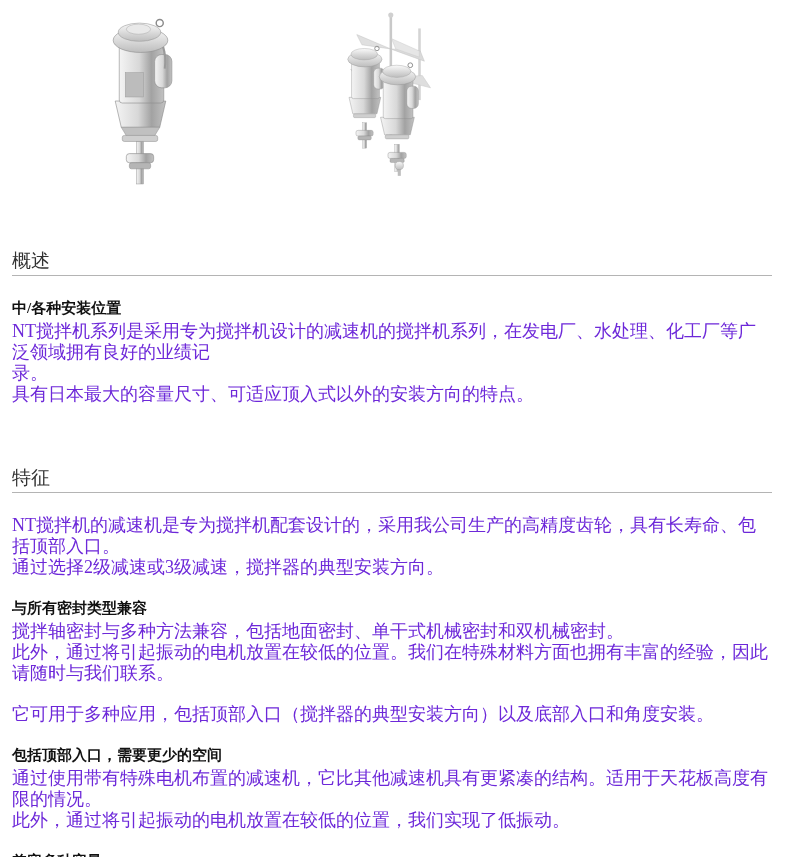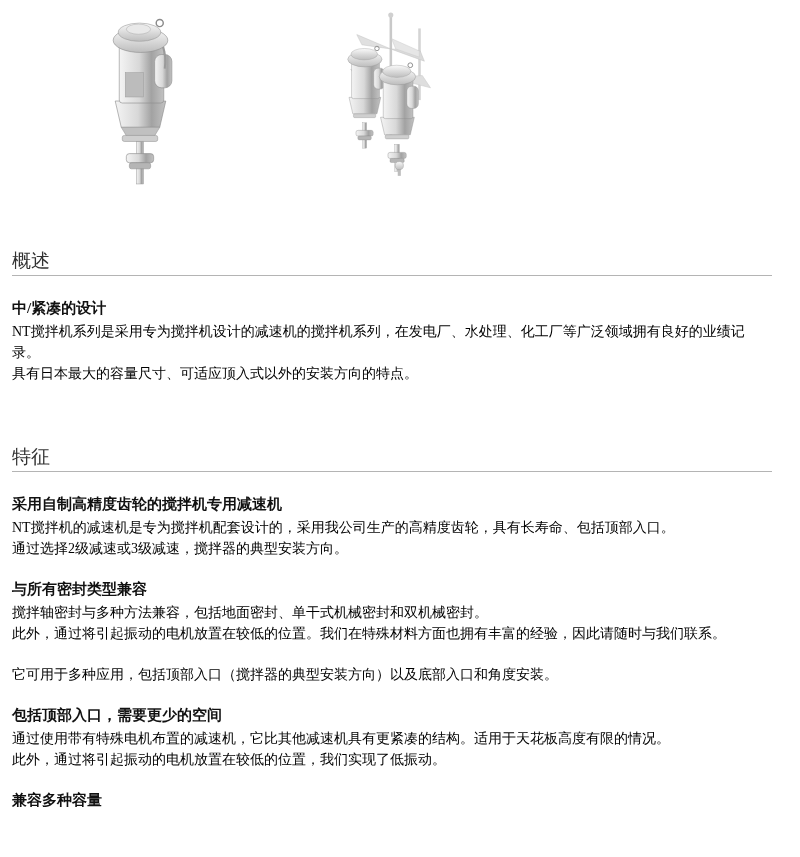--- a/index.html
+++ b/index.html
@@ -33,23 +33,23 @@
   .feature-block { margin-bottom: 20px; }
   .feature-block:last-child { margin-bottom: 0; }
   .block-title {
     font-size: 15px;
     font-weight: 700;
     line-height: 21px;
     margin: 0 0 2px 0;
     color: #111111;
   }
   .block-line {
-    font-size: 14px;
+    font-size: 18px;
     line-height: 21px;
-    color: #000000;
+    color: #6d28d9;
   }
 </style>
 </head>
 <body>
 
 <div class="page">
 
   <div class="hero">
 
     <svg class="img-large" width="95" height="172" viewBox="0 0 90 170">
@@ -123,32 +123,31 @@
       <rect x="68" y="150" width="3" height="12" fill="#bdbdbd"></rect>
       <circle cx="69.5" cy="152" r="4" fill="url(#dg)" stroke="#9c9c9c" stroke-width="0.5"></circle>
     </svg>
   </div>
 
   <div class="content">
 
     <div class="section section-overview">
       <h2 class="section-heading">概述</h2>
       <div class="feature-block">
-        <div class="block-title">中/紧凑的设计</div>
+        <div class="block-title">中/各种安装位置</div>
         <div class="block-line">NT搅拌机系列是采用专为搅拌机设计的减速机的搅拌机系列，在发电厂、水处理、化工厂等广泛领域拥有良好的业绩记</div>
         <div class="block-line">录。</div>
         <div class="block-line">具有日本最大的容量尺寸、可适应顶入式以外的安装方向的特点。</div>
       </div>
     </div>
 
     <div class="section section-features">
       <h2 class="section-heading">特征</h2>
 
       <div class="feature-block">
-        <div class="block-title">采用自制高精度齿轮的搅拌机专用减速机</div>
         <div class="block-line">NT搅拌机的减速机是专为搅拌机配套设计的，采用我公司生产的高精度齿轮，具有长寿命、包括顶部入口。</div>
         <div class="block-line">通过选择2级减速或3级减速，搅拌器的典型安装方向。</div>
       </div>
 
       <div class="feature-block">
         <div class="block-title">与所有密封类型兼容</div>
         <div class="block-line">搅拌轴密封与多种方法兼容，包括地面密封、单干式机械密封和双机械密封。</div>
         <div class="block-line">此外，通过将引起振动的电机放置在较低的位置。我们在特殊材料方面也拥有丰富的经验，因此请随时与我们联系。</div>
       </div>
 

